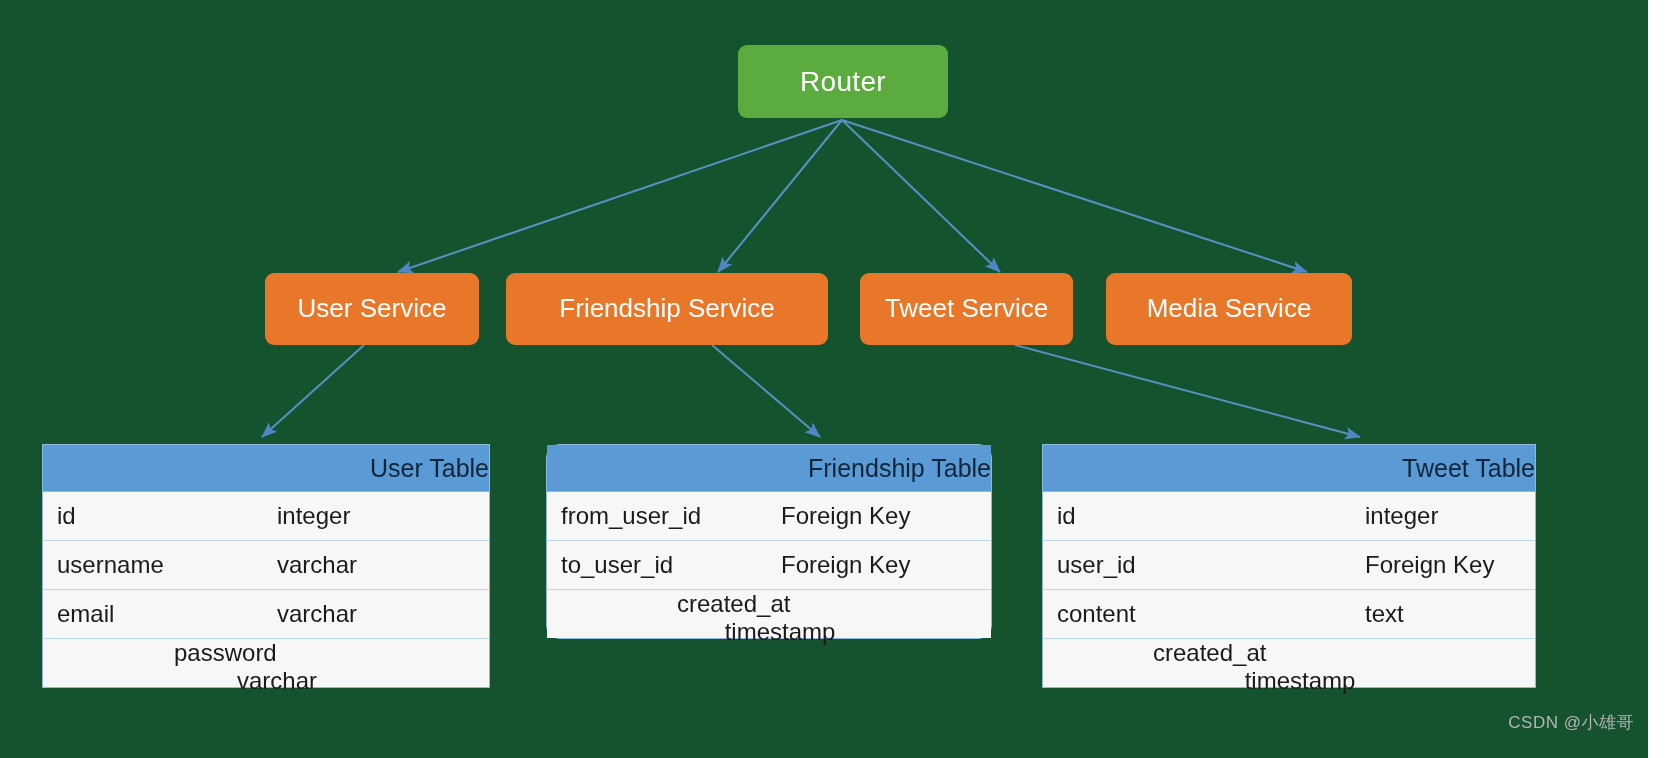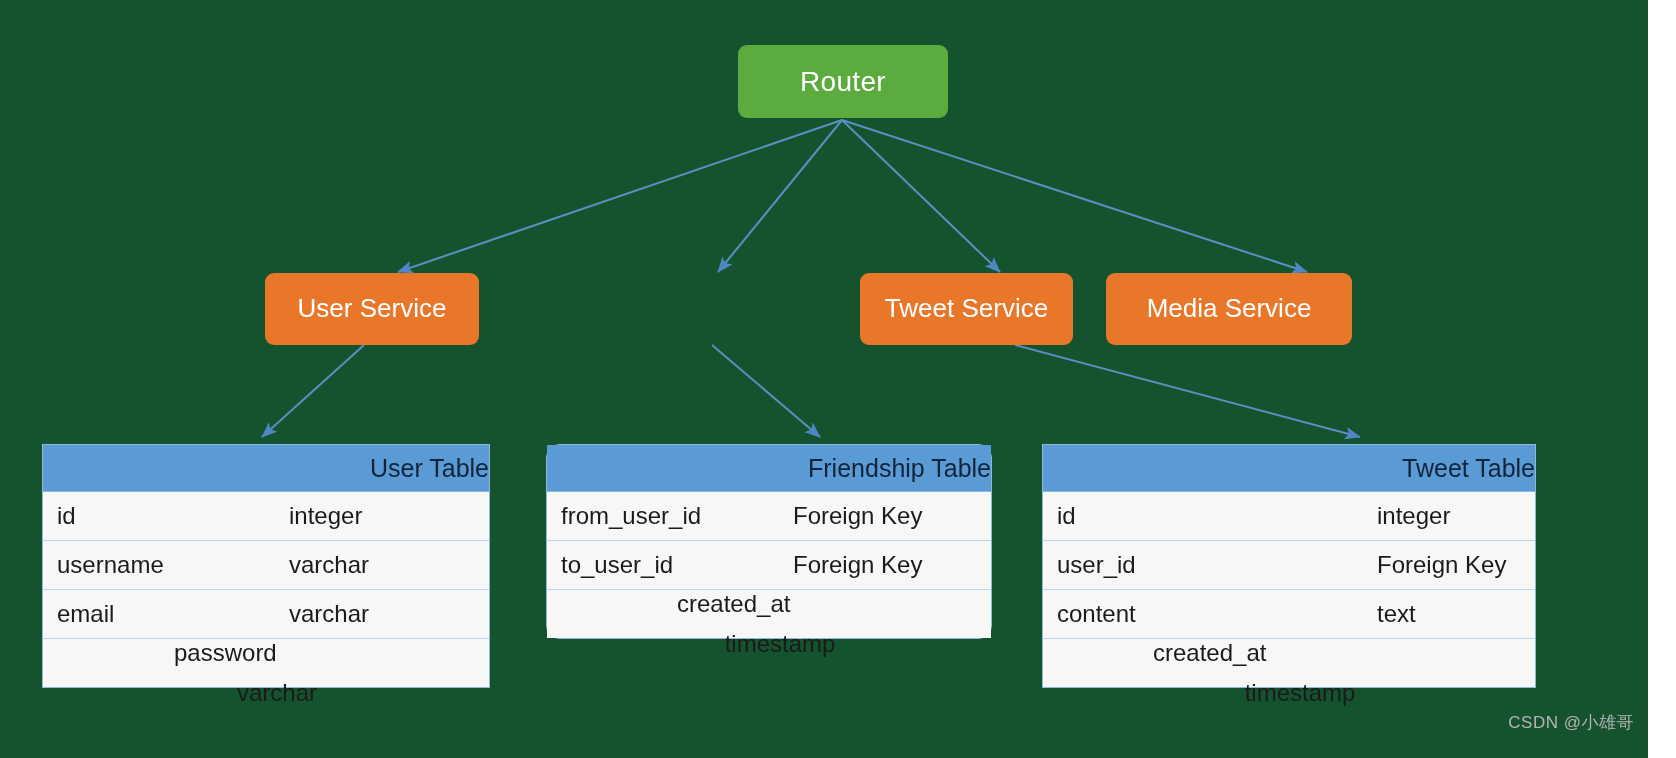--- a/index.html
+++ b/index.html
@@ -71,21 +71,20 @@
     height: 46px;
     line-height: 46px;
     border-bottom: 1px solid #8fb8de;
   }
   .table-row {
     display: flex;
     height: 48px;
     align-items: center;
     border-bottom: 1px solid #bcd6ee;
     background: #f7f7f5;
-    gap: 12px;
   }
   .table-row:last-child {
     border-bottom: none;
     flex-direction: column;
   }
   .cell-name {
     font-size: 24px;
     color: #1b1b1b;
     padding-left: 14px;
     box-sizing: border-box;
@@ -134,20 +133,23 @@
   </svg>
 
   <div class="router-node">
     <span>Router</span>
   </div>
 
   <div class="service-node" style="left:258px; top:273px; width:214px; height:72px;margin-left:7px;">
     <span>User Service</span>
   </div>
 
+  <div class="service-node" style="left:506px; top:273px; width:322px; height:72px;">
+    <span>Friendship Service</span>
+  </div>
 
   <div class="service-node" style="left:860px; top:273px; width:213px; height:72px;">
     <span>Tweet Service</span>
   </div>
 
   <div class="service-node" style="left:1106px; top:273px; width:246px; height:72px;">
     <span>Media Service</span>
   </div>
 
   <div class="table-node tbl-user" style="left:42px; top:444px; width:448px;">

